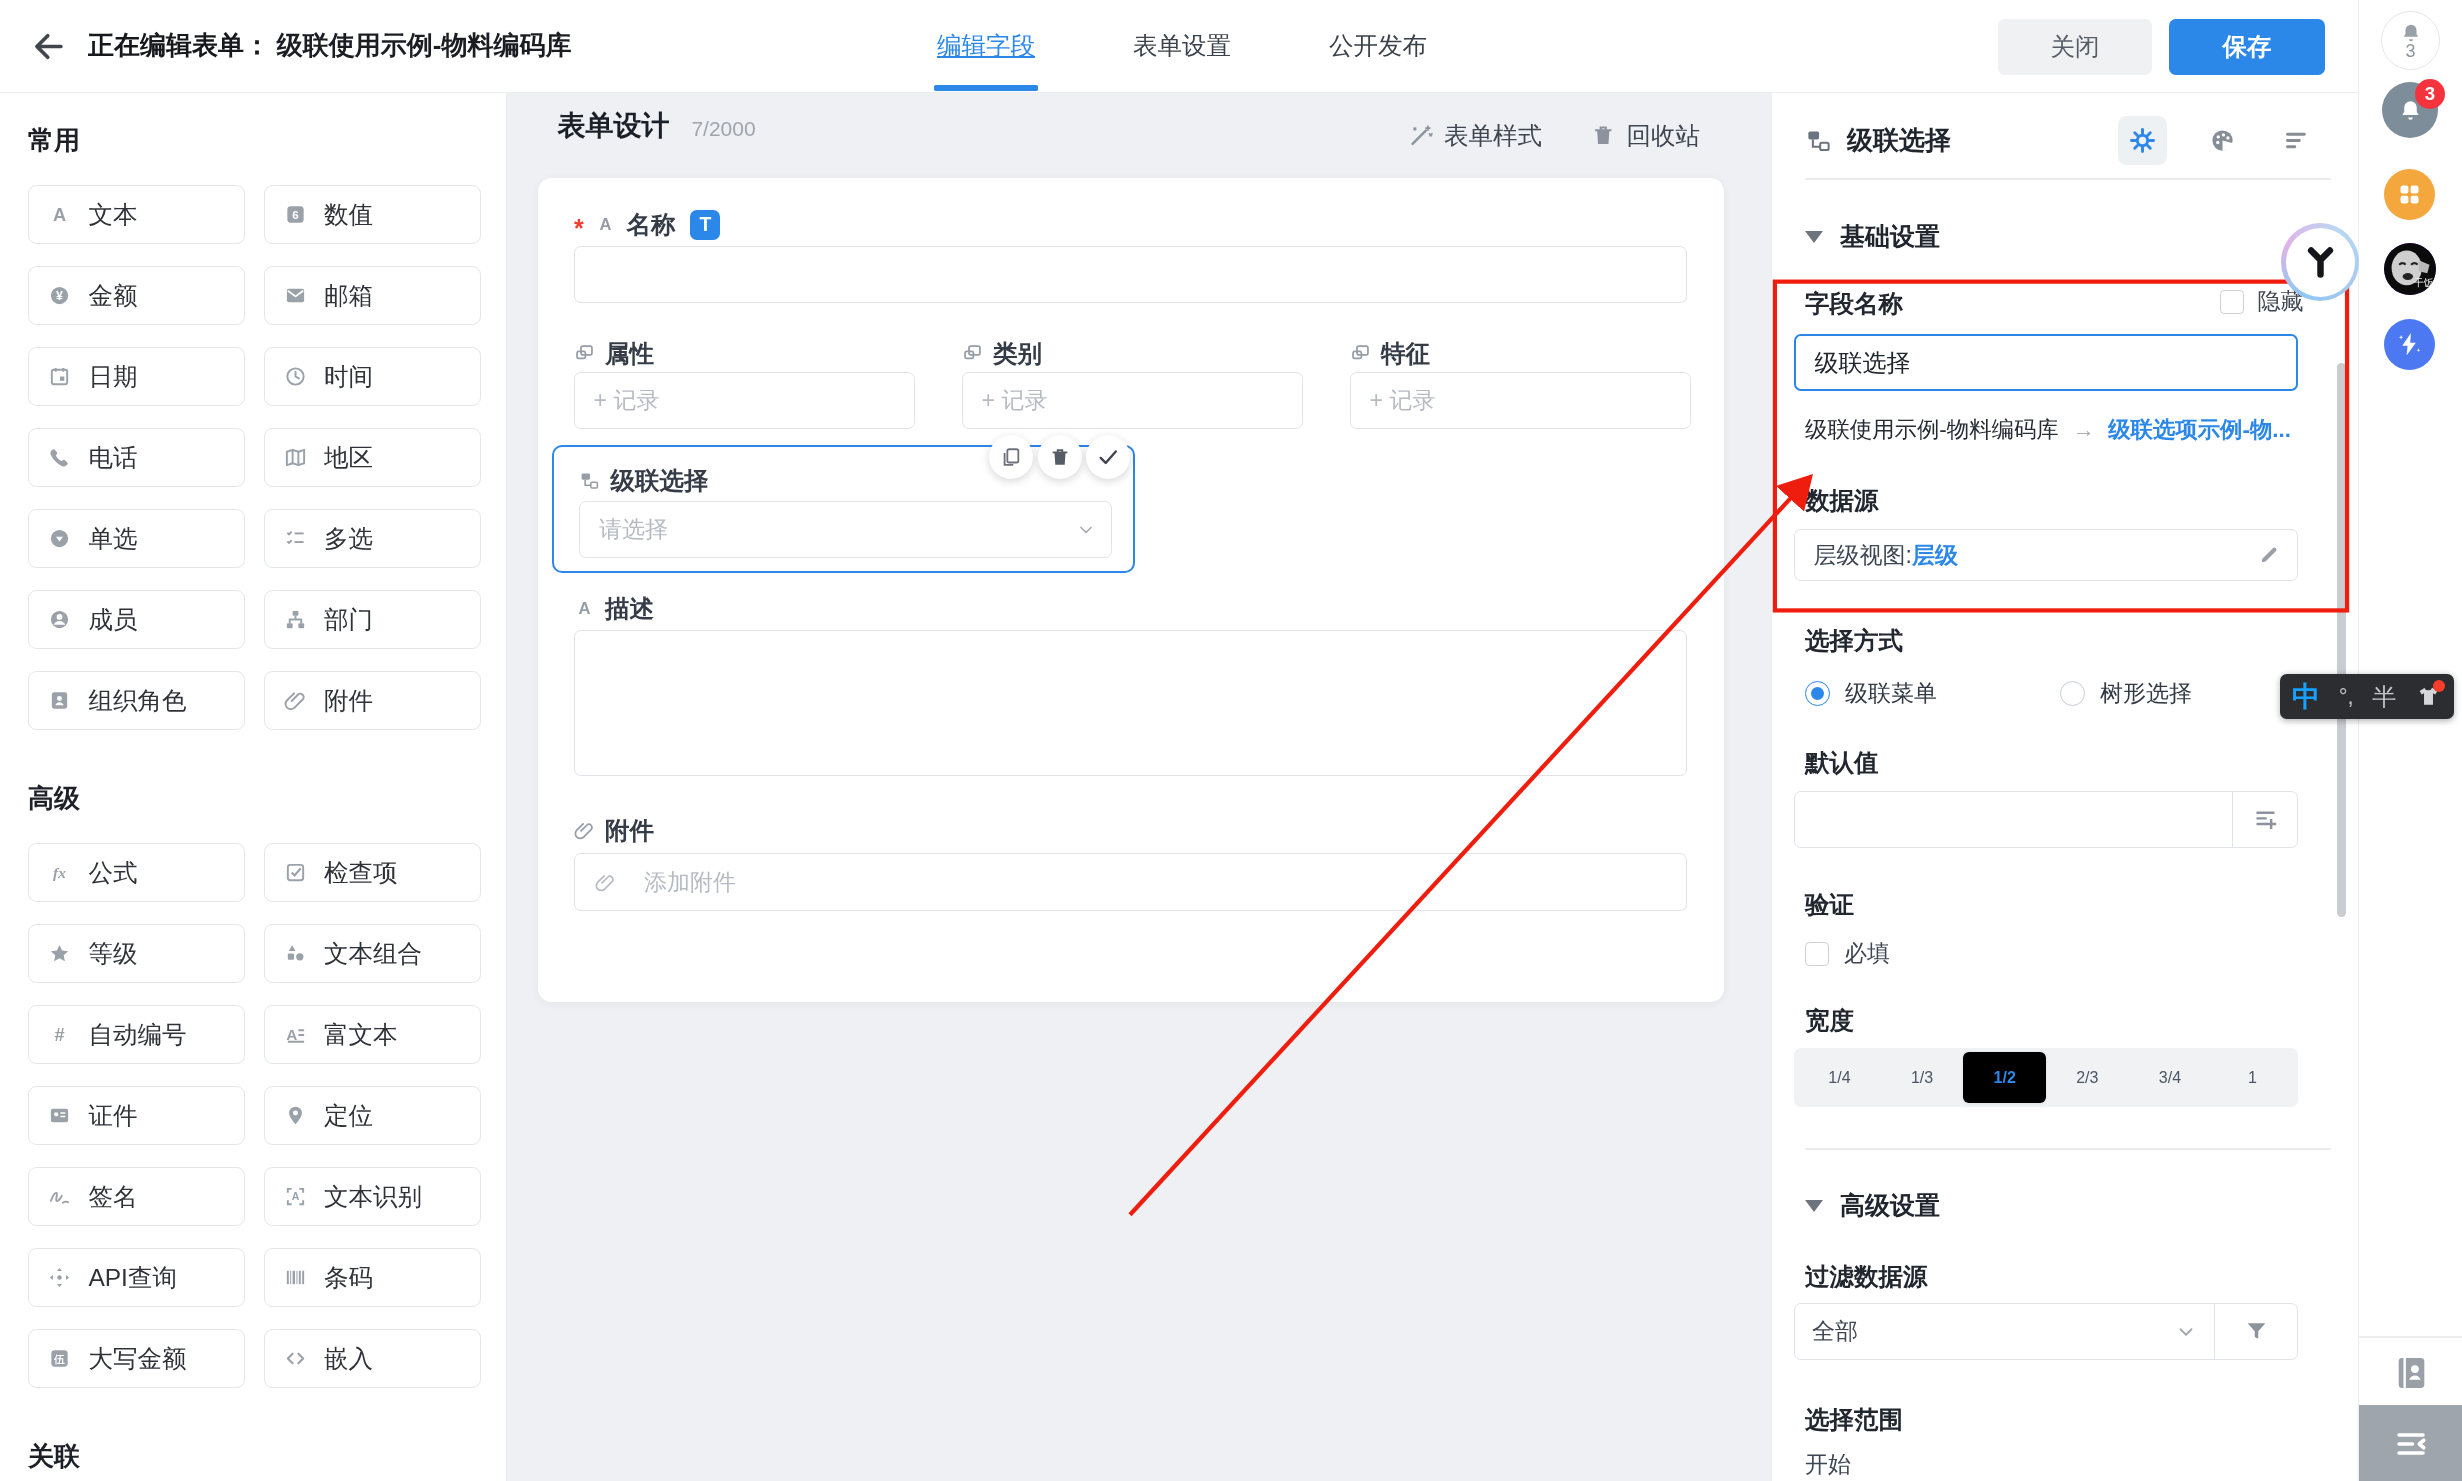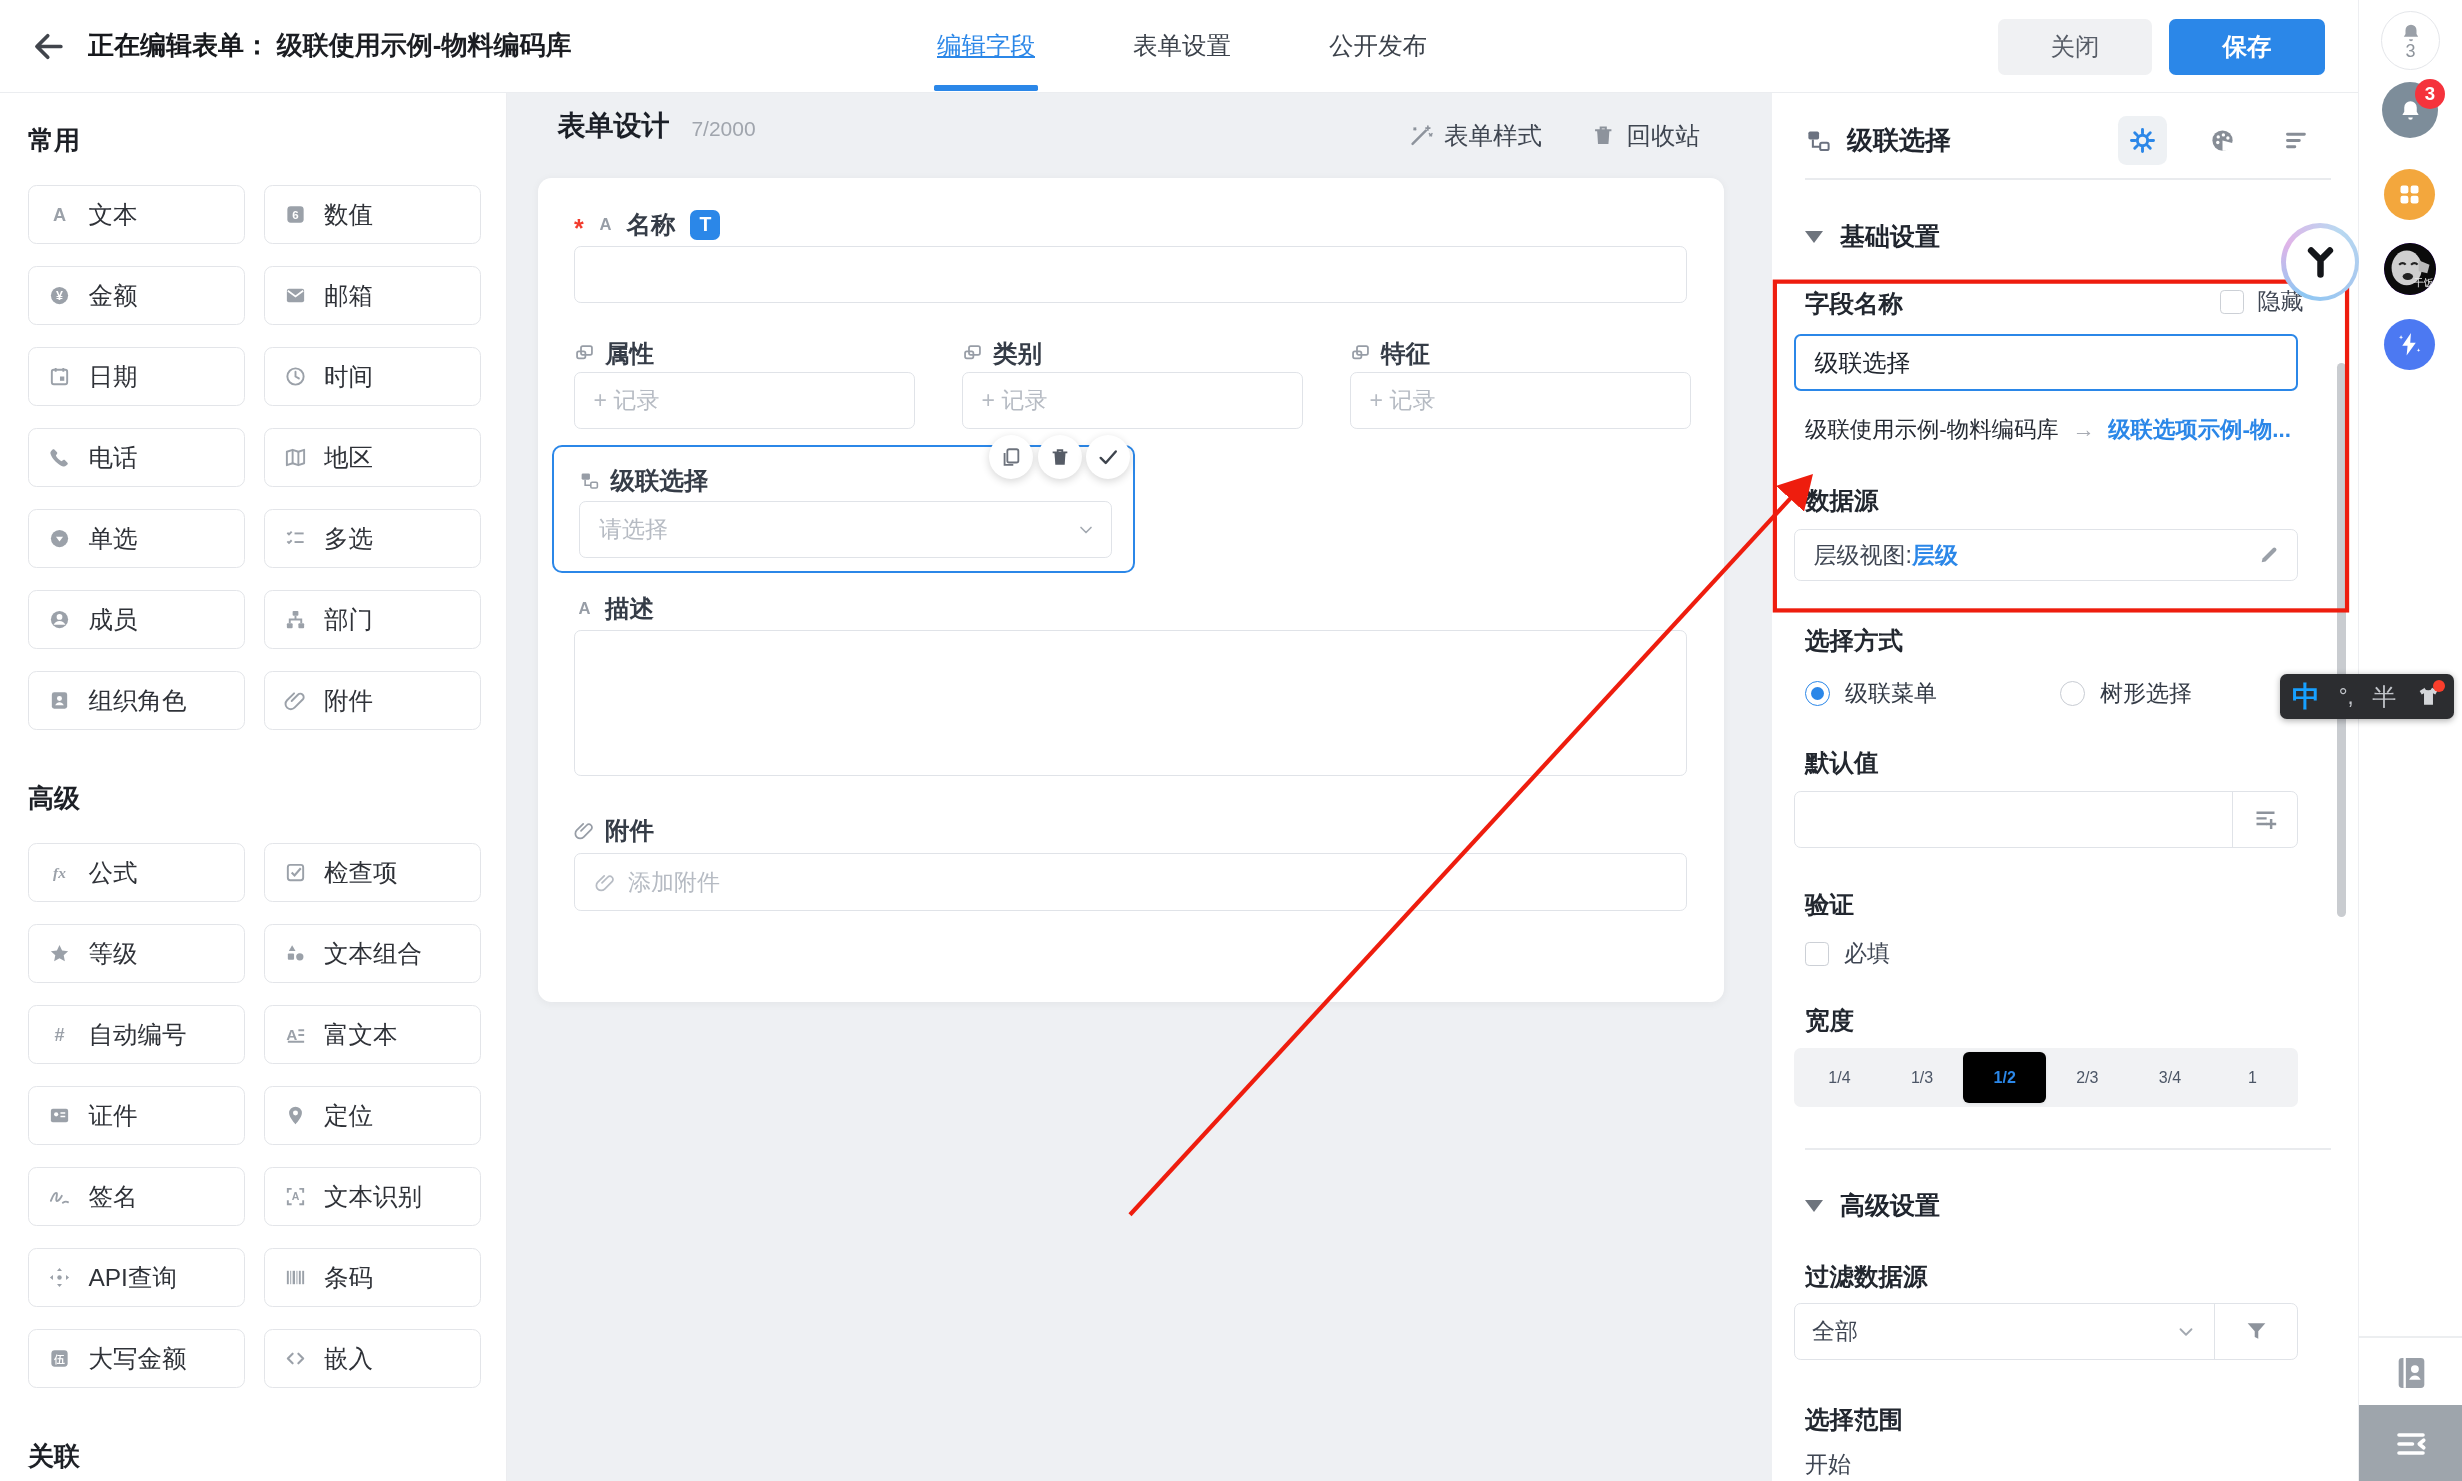--- a/index.html
+++ b/index.html
@@ -508,21 +508,21 @@
     <div class="inp" style="left:36px;top:452px;width:1113px;height:146px;align-items:flex-start;"></div>
 
     <div class="fl" style="left:36px;top:636px;">
       <span class="ico">
           <svg viewBox="0 0 24 24" width="100%" height="100%" xmlns="http://www.w3.org/2000/svg">
             <path d="M8 12.5l6.5-6.5a3.5 3.5 0 015 5L11 19.5a5.5 5.5 0 01-7.8-7.8l7.3-7.2" fill="none" stroke="currentColor" stroke-width="2" stroke-linecap="round"></path>
           </svg>
         </span>
       <span>附件</span>
     </div>
-    <div class="inp" style="left:36px;top:675px;width:1113px;height:58px;padding-left:20px;gap:12px;color:#b7bcc4;">
+    <div class="inp" style="left:36px;top:675px;width:1113px;height:58px;padding-left:20px;gap:28px;color:#b7bcc4;">
       <span style="width:21px;height:21px;">
           <svg viewBox="0 0 24 24" width="100%" height="100%" xmlns="http://www.w3.org/2000/svg">
             <path d="M8 12.5l6.5-6.5a3.5 3.5 0 015 5L11 19.5a5.5 5.5 0 01-7.8-7.8l7.3-7.2" fill="none" stroke="currentColor" stroke-width="2" stroke-linecap="round"></path>
           </svg>
         </span>
       <span class="ph">添加附件</span>
     </div>
   <div>
     <div class="fl" style="left: 36px; top: 159px;">
       <span class="ico">

